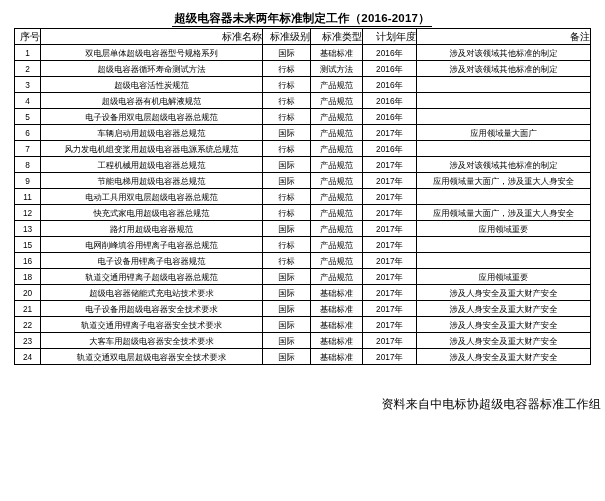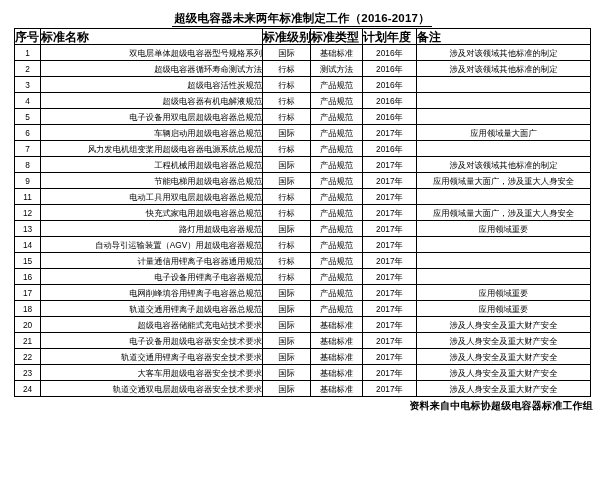--- a/index.html
+++ b/index.html
@@ -50,46 +50,46 @@
   }
   table.main th, table.main td {
     border: 1px solid #000000;
     padding: 0;
     height: 15px;
     vertical-align: middle;
     white-space: nowrap;
     overflow: hidden;
   }
   table.main th {
-    font-weight: bold;
-    text-align: left;
-    font-size: 12px;
+    font-weight: normal;
+    text-align: right;
+    font-size: 10px;
   }
   col.c-idx   { width: 26px; }
   col.c-name  { width: 222px; }
   col.c-level { width: 48px; }
   col.c-type  { width: 52px; }
   col.c-year  { width: 54px; }
   col.c-note  { width: 174px; }
 
   td.idx, td.level, td.type, td.year { text-align: center; }
   td.name {
-    text-align: right;
+    text-align: center;
     padding: 0 2px;
   }
   td.note {
     text-align: center;
     padding-left: 3px;
   }
   .footer {
     position: absolute;
-    right: 12px;
+    right: 4px;
     bottom: 10px;
-    font-size: 10px;
-    font-weight: bold;
+    font-size: 12px;
+    font-weight: normal;
     letter-spacing: 0.2px;
   }
 </style>
 </head>
 <body>
 
 <div id="page">
 
   <div class="title-wrap">
     <span class="doc-title">超级电容器未来两年标准制定工作（2016-2017）</span>
@@ -205,52 +205,36 @@
         </tr>
         <tr>
           <td class="idx">13</td>
           <td class="name">路灯用超级电容器规范</td>
           <td class="level">国际</td>
           <td class="type">产品规范</td>
           <td class="year">2017年</td>
           <td class="note">应用领域重要</td>
         </tr>
         <tr>
-          <td class="idx">14</td>
-          <td class="name">自动导引运输装置（AGV）用超级电容器规范</td>
-          <td class="level">行标</td>
-          <td class="type">产品规范</td>
-          <td class="year">2017年</td>
-          <td class="note"></td>
-        </tr>
-        <tr>
           <td class="idx">15</td>
-          <td class="name">计量通信用锂离子电容器通用规范</td>
+          <td class="name">电网削峰填谷用锂离子电容器总规范</td>
           <td class="level">行标</td>
           <td class="type">产品规范</td>
           <td class="year">2017年</td>
           <td class="note"></td>
         </tr>
         <tr>
           <td class="idx">16</td>
           <td class="name">电子设备用锂离子电容器规范</td>
           <td class="level">行标</td>
           <td class="type">产品规范</td>
           <td class="year">2017年</td>
           <td class="note"></td>
         </tr>
         <tr>
-          <td class="idx">17</td>
-          <td class="name">电网削峰填谷用锂离子电容器总规范</td>
-          <td class="level">国际</td>
-          <td class="type">产品规范</td>
-          <td class="year">2017年</td>
-          <td class="note">应用领域重要</td>
-        </tr>
-        <tr>
           <td class="idx">18</td>
           <td class="name">轨道交通用锂离子超级电容器总规范</td>
           <td class="level">国际</td>
           <td class="type">产品规范</td>
           <td class="year">2017年</td>
           <td class="note">应用领域重要</td>
         </tr>
         <tr>
           <td class="idx">20</td>
           <td class="name">超级电容器储能式充电站技术要求</td>

